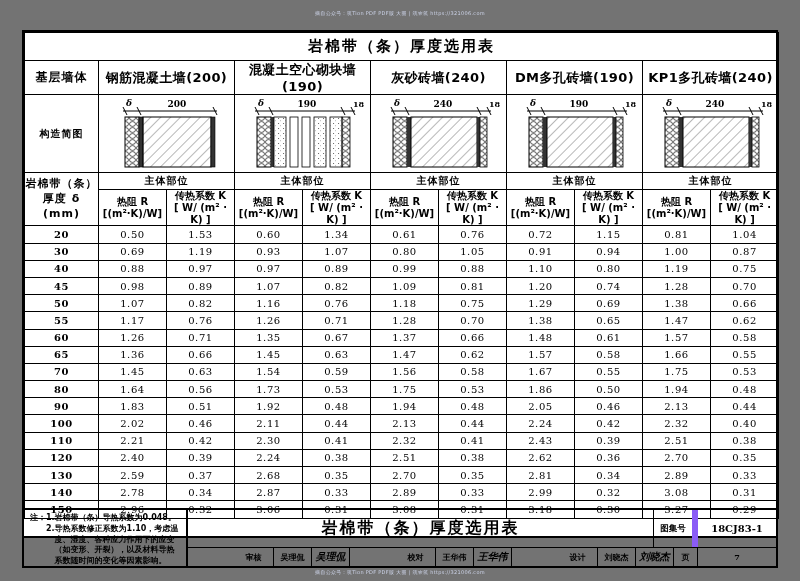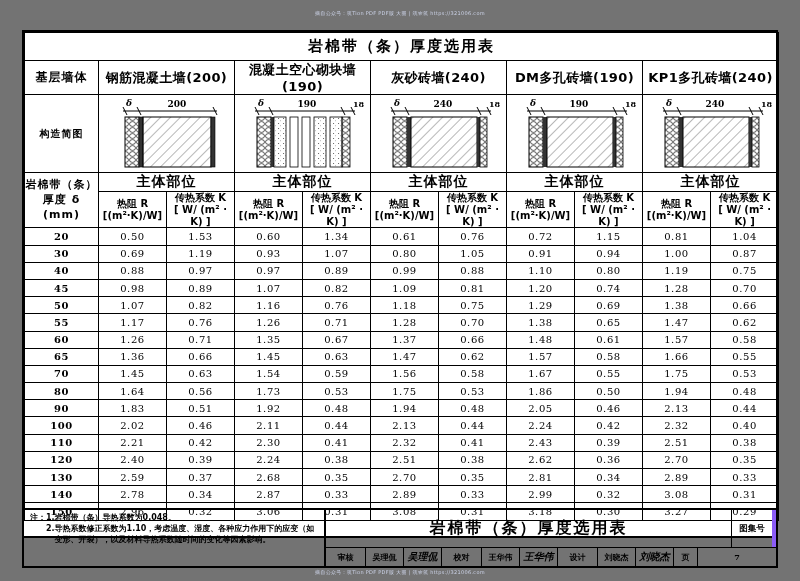--- a/index.html
+++ b/index.html
@@ -63,21 +63,21 @@
     font-size: 13px;
     letter-spacing: .4px;
   }
   .wallhdr td.leftlabel { font-size: 12px; letter-spacing: 1px; }
 
   
   .diagram-row td { height: 78px; }
   .diagram-row td.leftlabel { font-size: 10px; letter-spacing: 1px; }
 
   
-  .subhdr1 td { height: 17px; font-size: 14px; letter-spacing: 1px; }
+  .subhdr1 td { height: 17px; font-size: 10px; letter-spacing: 1px; }
   .subhdr2 td { height: 33px; font-size: 10px; line-height: 1.18; margin-top: 48px; }
 
   
   .data-row td {
     height: 17.2px;
     font-size: 10px;
     letter-spacing: .6px;
     font-weight: normal;
     font-family: "DejaVu Serif", "Liberation Serif", serif;
   }
@@ -120,40 +120,40 @@
   #tb-title {
     flex: 1;
     display: flex; align-items: center; justify-content: center;
     font-size: 16px; font-weight: bold; letter-spacing: 2px;
     border-right: 1px solid #000;
   }
   #tb-atlas-label {
     width: 44px;
     display: flex; align-items: center; justify-content: center;
     font-size: 8.5px; font-weight: bold;
-    border-right: 4px solid #8b5cf6;
+    border-right: 6px solid #8b5cf6;
   }
   #tb-atlas-value {
     width: 78px;
     display: flex; align-items: center; justify-content: center;
     font-size: 10px; font-weight: bold;
     font-family: "DejaVu Serif", "Liberation Serif", serif;
   }
   #tb-sign {
     height: 18px;
     display: flex;
     font-size: 8px; font-weight: bold;
   }
   #tb-sign > div {
     display: flex; align-items: center; justify-content: center;
     border-right: 1px solid #000;
     height: 100%;
   }
   #tb-sign > div:last-child { border-right: none; }
-  .sig-label { width: 40px; }
+  .sig-label { width: 40px; margin-left: 46px; }
   .sig-name  { width: 38px; }
   .sig-mark  { width: 38px; font-family: "DejaVu Serif", serif; font-style: italic; font-size: 10px; }
   .sig-page-label { width: 24px; }
   .sig-page-value { width: 78px; font-family: "DejaVu Serif", serif; }
   #tb-sign .grow { flex: 1; }
 
   
   .diagwrap { width: 100%; height: 100%; display: flex; align-items: center; justify-content: center; }
 </style>
 </head>
@@ -633,20 +633,21 @@
         <span class="note-lead" style="visibility:hidden">注：</span>
         <span class="note-lead">2.</span>
         <span class="note-body">导热系数修正系数为1.10，考虑温度、湿度、各种应力作用下的应变（如变形、开裂），以及材料导热系数随时间的变化等因素影响。</span>
       </div>
     </div>
 
     <div id="titleblock">
       <div id="tb-main">
         <div id="tb-title">岩棉带（条）厚度选用表</div>
         <div id="tb-atlas-label">图集号</div>
+        <div id="tb-atlas-value">18CJ83-1</div>
       </div>
       <div id="tb-sign">
         <div class="sig-label">审核</div>
         <div class="sig-name">吴理侃</div>
         <div class="sig-mark">吴理侃</div>
         <div class="sig-label">校对</div>
         <div class="sig-name">王华伟</div>
         <div class="sig-mark">王华伟</div>
         <div class="sig-label">设计</div>
         <div class="sig-name">刘晓杰</div>

